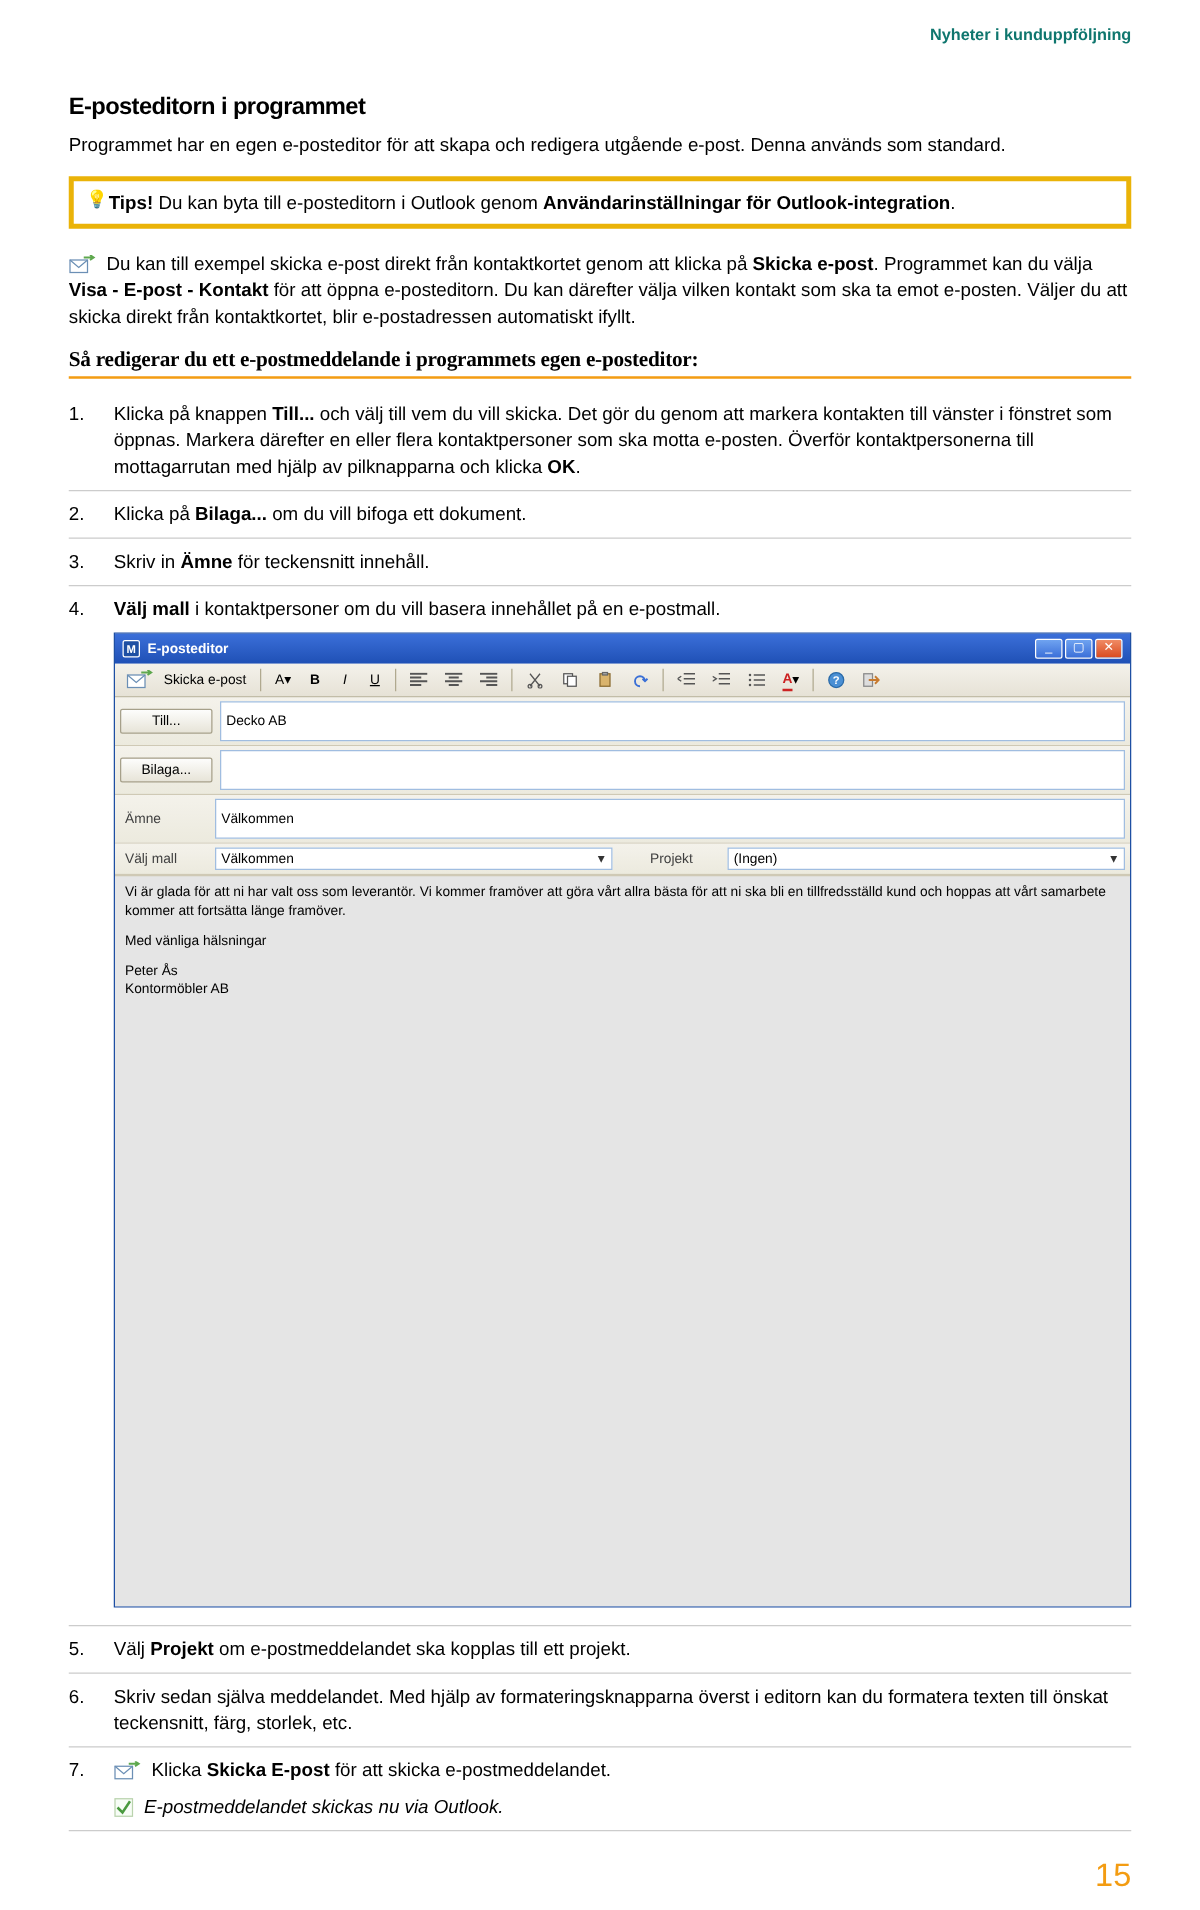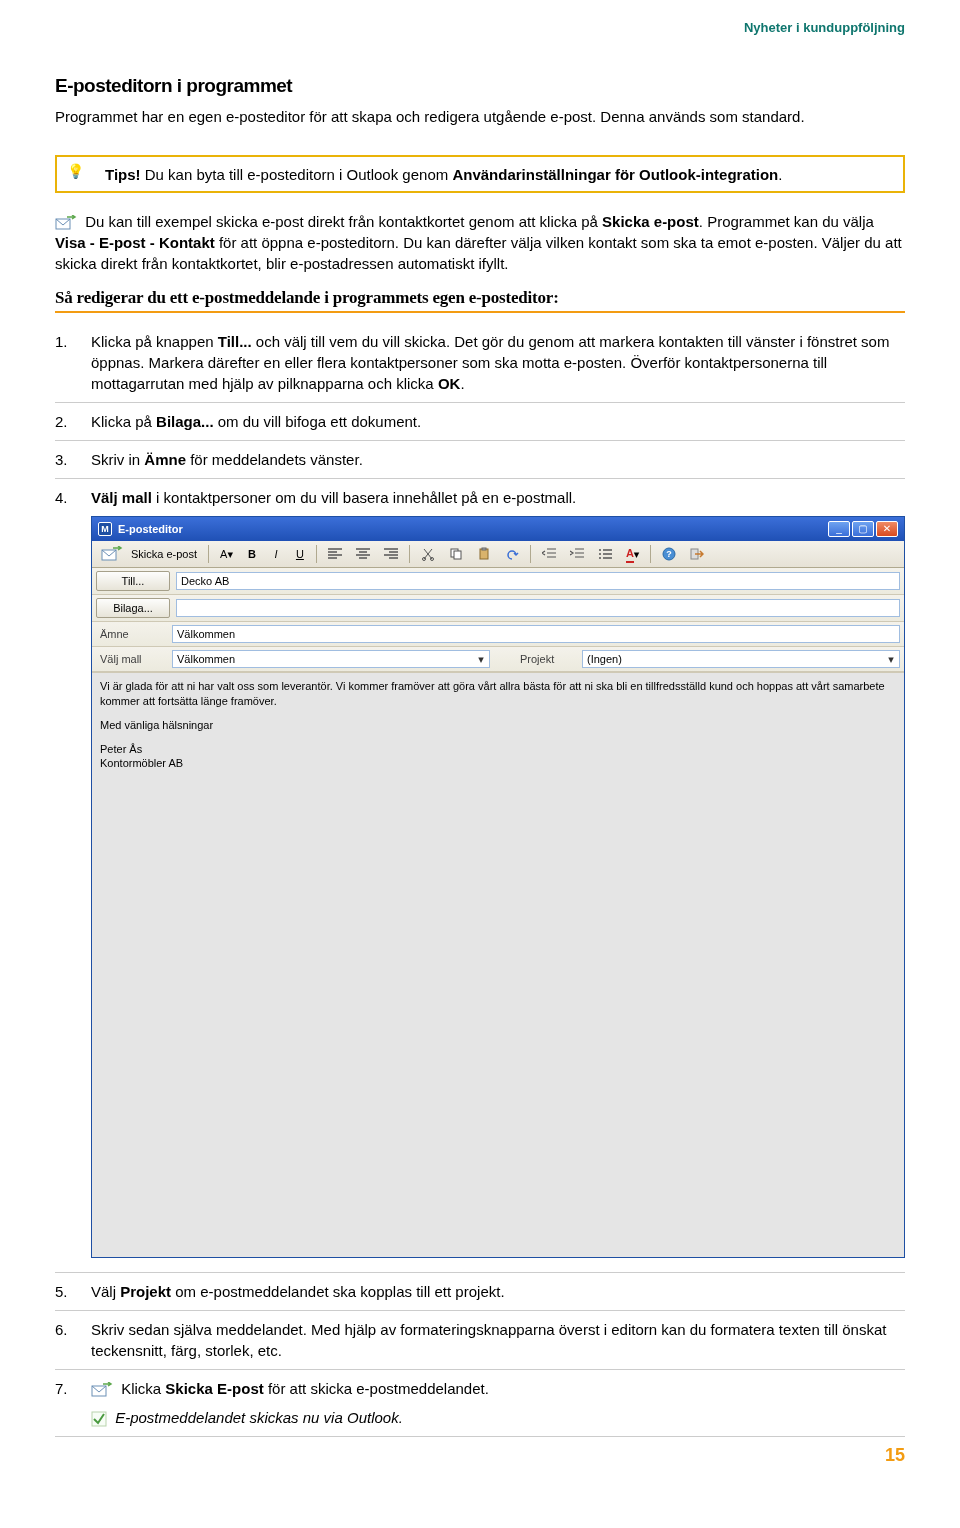--- a/index.html
+++ b/index.html
@@ -7,29 +7,29 @@
     font-family: Arial, Helvetica, sans-serif;
     background: #ffffff;
     width: 960px;
     margin: 0 auto;
     color: #000;
     font-size: 15px;
   }
   .page { padding: 20px 55px 20px 55px; }
   .header-right { text-align: right; font-weight: bold; color: #0f766e; font-size: 13px; margin-bottom: 40px; }
   h1 { font-family: Arial, sans-serif; font-weight: bold; font-size: 19px; letter-spacing: -0.5px; margin-bottom: 10px; }
-  p.intro { line-height: 1.35; margin-bottom: 28px; }
+  p.intro { line-height: 1.35; margin-bottom: 14px; }
   .tipbox {
-    border: 2px solid #eab308;
+    border: 4px solid #eab308;
     background: #fff;
     padding: 8px 10px;
     margin: 14px 0 18px 0;
     display: flex;
     align-items: center;
-    gap: 20px;
+    gap: 0;
   }
   .bulb-icon {
     display: inline-block;
     width: 18px;
     height: 18px;
     position: relative;
   }
   .bulb-icon::before {
     content: "\1F4A1";
     font-size: 14px;
@@ -64,21 +64,21 @@
     position: relative;
     line-height: 1.4;
   }
   ol > li::before {
     content: counter(item) ".";
     position: absolute;
     left: 0;
     top: 8px;
     width: 30px;
   }
-  .page-num { text-align: right; font-size: 18px; font-weight: bold; color: #F39C12; margin-top: 8px; }
+  .page-num { text-align: right; font-size: 26px; font-weight: normal; color: #F39C12; margin-top: 20px; }
 
   
   .win {
     border: 1px solid #1E4FA3;
     margin: 8px 0 6px 0;
     font-family: Tahoma, Arial, sans-serif;
     font-size: 11px;
     background: #fff;
   }
   .titlebar {
@@ -152,21 +152,21 @@
     min-width: 74px;
     height: 20px;
     background: linear-gradient(#fdfdfc, #e7e4d8);
     border: 1px solid #a6a08a;
     border-radius: 2px;
     cursor: pointer;
     font-size: 11px;
   }
   .textin {
     flex: 1;
-    height: 18px;
+    height: 32px;
     background: #fff;
     border: 1px solid #a0bde0;
     padding: 1px 4px;
     font-size: 11px;
   }
   .combo {
     flex: 1;
     height: 18px;
     background: #fff;
     border: 1px solid #a0bde0;
@@ -218,21 +218,21 @@
   <h2>Så redigerar du ett e-postmeddelande i programmets egen e-posteditor:</h2>
 
   <ol>
     <li>
       <span>Klicka på knappen </span><strong>Till...</strong><span> och välj till vem du vill skicka. Det gör du genom att markera kontakten till vänster i fönstret som öppnas. Markera därefter en eller flera kontaktpersoner som ska motta e-posten. Överför kontaktpersonerna till mottagarrutan med hjälp av pilknapparna och klicka </span><strong>OK</strong><span>.</span>
     </li>
     <li>
       <span>Klicka på </span><strong>Bilaga...</strong><span> om du vill bifoga ett dokument.</span>
     </li>
     <li>
-      <span>Skriv in </span><strong>Ämne</strong><span> för meddelandets vänster.</span>
+      <span>Skriv in </span><strong>Ämne</strong><span> för teckensnitt innehåll.</span>
     </li>
     <li>
       <strong>Välj mall</strong><span> i kontaktpersoner om du vill basera innehållet på en e-postmall.</span>
       
       <div class="win">
         <div class="titlebar">
           <div class="titlebar-left">
             <span class="app-icon">M</span>
             <span>E-posteditor</span>
           </div>

